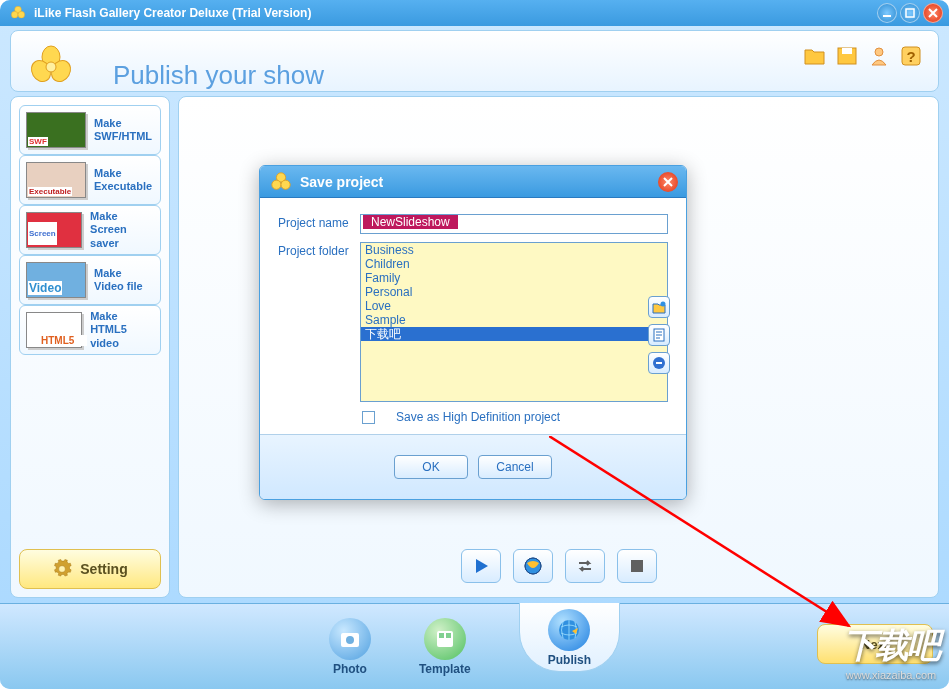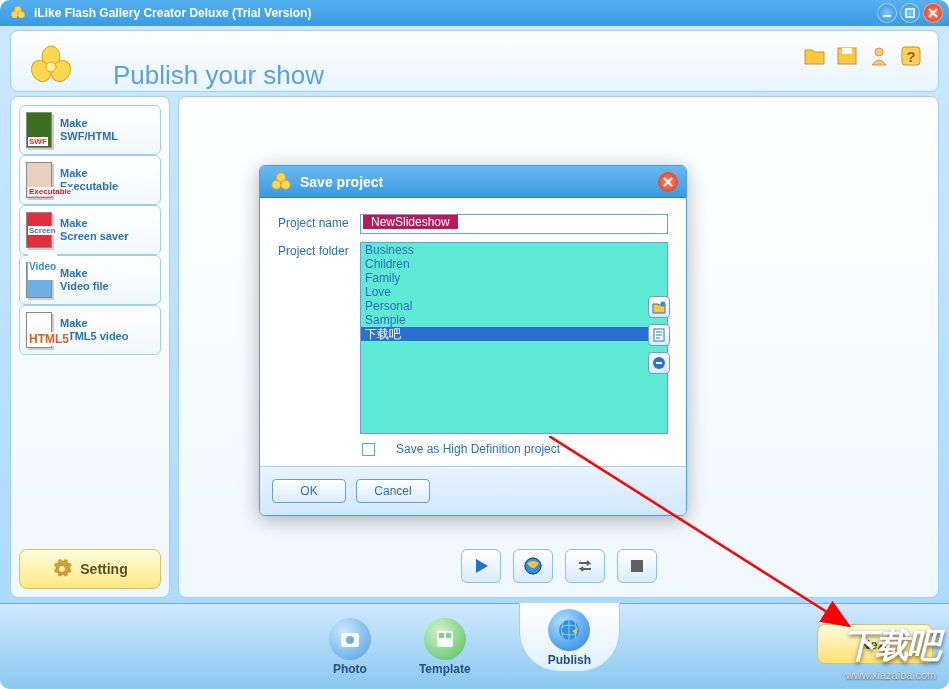--- a/index.html
+++ b/index.html
@@ -18,47 +18,47 @@
 .header-band { height: 62px; margin: 4px 10px 4px 10px; background: linear-gradient(#fff, #e8f4ff); border-radius: 8px; display: flex; align-items: flex-end; padding: 0 16px; position: relative; border: 1px solid #a0d0f0; }
 .logo-flower { width: 48px; height: 48px; margin-right: 38px; }
 .publish-title { color: #5ca0e0; font-size: 26px; font-weight: normal; }
 .header-btns { position: absolute; right: 14px; top: 12px; display: flex; gap: 6px; }
 .hdr-ico { width: 26px; height: 26px; border-radius: 4px; display: flex; align-items: center; justify-content: center; cursor: pointer; }
 
 .main-area { display: flex; margin: 0 10px; height: 502px; gap: 8px; }
 
 .sidebar { width: 160px; background: linear-gradient(#fff, #f0f8ff); border: 1px solid #a0d0f0; border-radius: 8px; padding: 8px; display: flex; flex-direction: column; gap: 6px; }
 .side-btn { background: linear-gradient(#fff, #f0f8ff); border: 1px solid #a0d0f0; border-radius: 6px; padding: 6px; display: flex; align-items: center; gap: 8px; cursor: pointer; height: 50px; }
-.side-btn .thumb { width: 26px; height: 36px; border: 1px solid #aaa; background: #fff; position: relative; display: flex; align-items: center; justify-content: center; font-size: 9px; font-weight: bold; }
+.side-btn .thumb { width: 60px; height: 36px; border: 1px solid #aaa; background: #fff; position: relative; display: flex; align-items: center; justify-content: center; font-size: 9px; font-weight: bold; }
 .side-lbl { font-size: 11px; color: #2a70c0; font-weight: bold; line-height: 1.2; }
 .spacer-flex { flex: 1; }
 .setting-btn { background: linear-gradient(#fffde0, #ffe880); border: 1px solid #e0c050; border-radius: 8px; height: 40px; display: flex; align-items: center; justify-content: center; gap: 8px; font-weight: bold; font-size: 14px; color: #5a5020; cursor: pointer; margin-top: 48px; }
 .gear-svg { width: 20px; height: 20px; }
 
 .content { flex: 1; background: linear-gradient(#fff, #f0f8ff); border: 1px solid #a0d0f0; border-radius: 8px; position: relative; }
 
 .play-controls { position: absolute; bottom: 14px; left: 50%; transform: translateX(-50%); display: flex; gap: 12px; }
 .play-btn { width: 40px; height: 34px; background: linear-gradient(#fff, #d8ecff); border: 1px solid #8ac0ea; border-radius: 6px; display: flex; align-items: center; justify-content: center; cursor: pointer; }
 
 .dialog { position: absolute; left: 80px; top: 68px; width: 428px; background: #fff; border: 1px solid #4aa0e0; border-radius: 6px; box-shadow: 0 4px 20px rgba(0,0,0,0.3); overflow: hidden; }
 .dlg-title { background: linear-gradient(#6ab8f0, #3a9ae0); border-bottom: 1px solid #2a7ac0; height: 32px; display: flex; align-items: center; padding: 0 10px; color: #fff; font-weight: bold; font-size: 14px; position: relative; }
 .dlg-close { position: absolute; right: 8px; top: 6px; width: 20px; height: 20px; border-radius: 50%; background: radial-gradient(#ff8a6a, #e03010); color: #fff; display: flex; align-items: center; justify-content: center; cursor: pointer; font-size: 14px; }
 .dlg-body { padding: 16px 18px 10px; font-size: 12px; color: #2a70c0; position: relative; }
 .row { display: flex; align-items: flex-start; margin-bottom: 8px; }
 .row-lbl { width: 82px; padding-top: 2px; }
 .name-input { flex: 1; border: 1px solid #6aa0d0; height: 20px; padding: 0 2px; font-size: 12px; color: #fff; }
 .name-input .sel-text { background: #be185d; color: #fff; padding: 0 8px; }
-.folder-list { flex: 1; border: 1px solid #6aa0d0; height: 192px; overflow: auto; background: #5eead4; }
+.folder-list { flex: 1; border: 1px solid #6aa0d0; height: 160px; overflow: auto; background: #fef9c3; }
 .folder-list div { padding: 0 4px; font-size: 12px; color: #2a70c0; cursor: pointer; line-height: 14px; }
 .folder-list div.sel { background: #2a70d0; color: #fff; }
 .list-side-btns { position: absolute; right: -2px; top: 54px; display: flex; flex-direction: column; gap: 6px; }
 .lsb { width: 22px; height: 22px; border: 1px solid #6aa0d0; border-radius: 4px; background: linear-gradient(#fff, #d8ecff); display: flex; align-items: center; justify-content: center; cursor: pointer; font-size: 12px; }
 .hd-row { display: flex; align-items: center; gap: 21px; margin-left: 84px; margin-top: 6px; }
 .chk { width: 13px; height: 13px; border: 1px solid #6aa0d0; background: #fff; }
-.dlg-footer { background: linear-gradient(#e8f4ff, #d0e8ff); border-top: 1px solid #b0d0ea; padding: 12px; display: flex; justify-content: flex-start; gap: 10px; }
+.dlg-footer { background: linear-gradient(#e8f4ff, #d0e8ff); border-top: 1px solid #b0d0ea; padding: 20px; display: flex; justify-content: center; gap: 10px; }
 .dlg-btn { width: 74px; height: 24px; background: linear-gradient(#fff, #d8ecff); border: 1px solid #6aa0d0; border-radius: 4px; font-size: 12px; color: #2a70c0; cursor: pointer; }
 
 .bottom-nav { position: absolute; bottom: 0; left: 0; right: 0; height: 86px; background: linear-gradient(#d0e8ff, #8ac8f0); border-top: 1px solid #6ab0e0; display: flex; align-items: center; justify-content: center; gap: 48px; }
 .nav-item { display: flex; flex-direction: column; align-items: center; gap: 2px; cursor: pointer; position: relative; }
 .nav-circle { width: 42px; height: 42px; border-radius: 50%; display: flex; align-items: center; justify-content: center; }
 .nav-photo { background: radial-gradient(circle at 35% 30%, #c8e8ff, #50a0e0); }
 .nav-template { background: radial-gradient(circle at 35% 30%, #d0f0c8, #50c060); }
 .nav-decorate { background: radial-gradient(circle at 35% 30%, #ffd0d0, #e04050); }
 .nav-publish { background: radial-gradient(circle at 35% 30%, #b0e0ff, #2080e0); }
 .nav-lbl { font-size: 12px; font-weight: bold; color: #205080; }
@@ -152,33 +152,33 @@
             <div class="side-lbl">Make<br>SWF/HTML</div>
           </div>
           <div class="side-btn">
             <div class="thumb" style="background:#e8d0c0;color:#c02020;border:1px solid #888;box-shadow:2px 2px 0 #ccc">
               <span style="position:absolute;bottom:1px;left:1px;font-size:8px;background:#fff;padding:0 1px">Executable</span>
             </div>
             <div class="side-lbl">Make<br>Executable</div>
           </div>
           <div class="side-btn">
             <div class="thumb" style="background:#e03040;color:#4070d0;border:1px solid #888;box-shadow:2px 2px 0 #ccc">
-              <span style="position:absolute;bottom:12px;left:1px;font-size:8px;background:#fff;padding:0 1px">Screen</span>
+              <span style="position:absolute;bottom:2px;left:1px;font-size:8px;background:#fff;padding:7px 1px">Screen</span>
             </div>
             <div class="side-lbl">Make<br>Screen saver</div>
           </div>
           <div class="side-btn">
             <div class="thumb" style="background:#70b0e0;color:#3090d0;border:1px solid #888;box-shadow:2px 2px 0 #ccc">
-              <span style="position:absolute;bottom:17px;left:1px;font-size:10px;background:#fff;padding:8px 1px">Video</span>
+              <span style="position:absolute;bottom:2px;left:1px;font-size:12px;background:#fff;padding:0 1px">Video</span>
             </div>
             <div class="side-lbl">Make<br>Video file</div>
           </div>
           <div class="side-btn">
             <div class="thumb" style="background:#fff;color:#e06020;border:1px solid #888;box-shadow:2px 2px 0 #ccc">
-              <span style="position:absolute;bottom:1px;left:1px;font-size:12px;background:#fff;padding:0 1px">HTML5</span>
+              <span style="position:absolute;bottom:1px;left:1px;font-size:10px;background:#fff;padding:0 13px">HTML5</span>
             </div>
             <div class="side-lbl">Make<br>HTML5 video</div>
           </div>
         </div>
       <div class="spacer-flex"></div>
       <div class="setting-btn">
         <svg class="gear-svg" viewBox="0 0 24 24">
             <path d="M12 8a4 4 0 100 8 4 4 0 000-8zm9 4l2 1-1 3-2-0.5-2 2 0.5 2-3 1-1-2h-3l-1 2-3-1 0.5-2-2-2-2 0.5-1-3 2-1v-3l-2-1 1-3 2 0.5 2-2-0.5-2 3-1 1 2h3l1-2 3 1-0.5 2 2 2 2-0.5 1 3-2 1z" fill="#d0a030" stroke="#a07010" stroke-width="0.5"></path>
           </svg>
         <span>Setting</span>
@@ -207,22 +207,22 @@
           <div class="row">
             <div class="row-lbl">Project name</div>
             <div class="name-input"><span class="sel-text">NewSlideshow</span></div>
           </div>
           <div class="row" style="position:relative">
             <div class="row-lbl">Project folder</div>
             <div class="folder-list" id="folder-list">
                 <div>Business</div>
                 <div>Children</div>
                 <div>Family</div>
+                <div>Personal</div>
                 <div>Love</div>
-                <div>Personal</div>
                 <div>Sample</div>
                 <div class="sel">下载吧</div>
               </div>
             <div class="list-side-btns">
               <div class="lsb">
                   <svg width="14" height="14" viewBox="0 0 14 14">
                     <path d="M1 4 h5 l1 1 h6 v8 H1z" fill="#ffc840" stroke="#2a70c0"></path>
                     <circle cx="11" cy="4" r="2.5" fill="#3090e0"></circle>
                   </svg>
                 </div>

